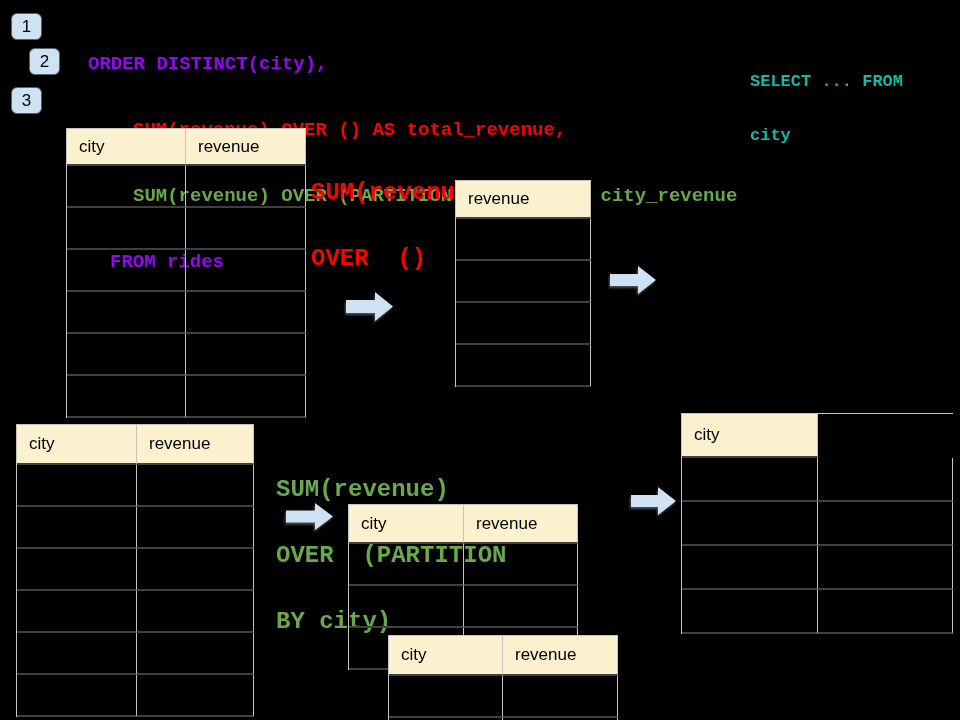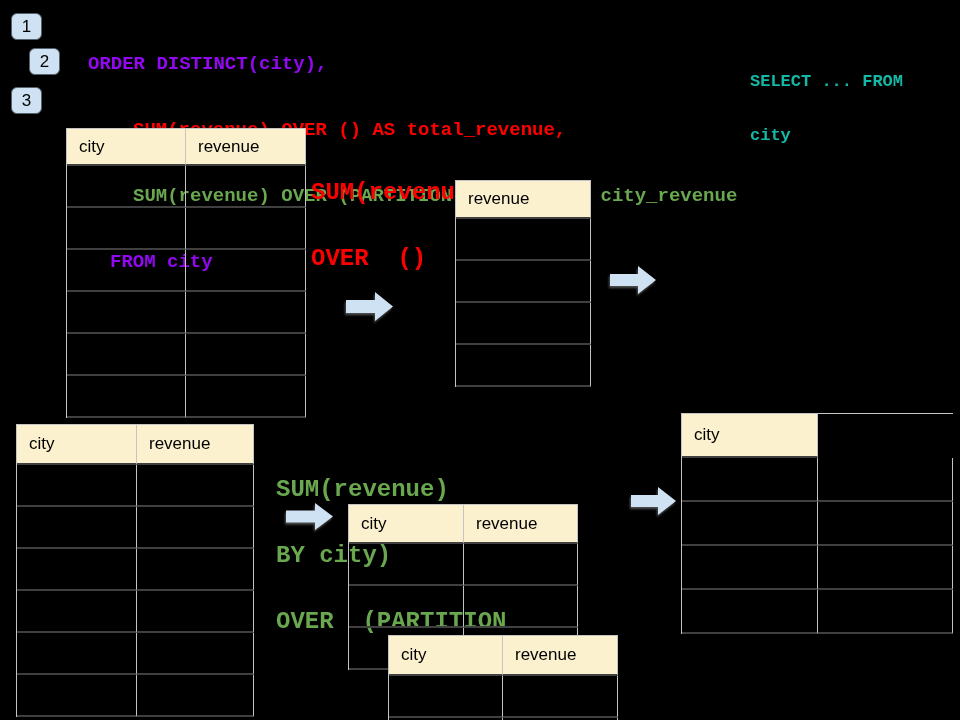--- a/index.html
+++ b/index.html
@@ -124,37 +124,37 @@
     <span>2</span>
   </div>
 <div class="badge" id="badge-3">
     <span>3</span>
   </div>
 
 <div class="codeblock">
   <span class="code-line purple">ORDER DISTINCT(city),</span>
   <span class="code-line red ind4">SUM(revenue) OVER () AS total_revenue,</span>
   <span class="code-line green ind4">SUM(revenue) OVER (PARTITION BY city) as city_revenue</span>
-  <span class="code-line purple ind2">FROM city</span>
+  <span class="code-line purple ind2">FROM rides</span>
 </div>
 
 <div class="corner-snippet">
   <span class="code-line">SELECT ... FROM</span>
   <span class="code-line">city</span>
 </div>
 
 <div class="annotation" id="annotation-total">
   <span class="code-line">SUM(revenue)</span>
   <span class="code-line">OVER  ()</span>
 </div>
 
 <div class="annotation" id="annotation-partition">
   <span class="code-line">SUM(revenue)</span>
+  <span class="code-line">OVER  (PARTITION</span>
   <span class="code-line">BY city)</span>
-  <span class="code-line">OVER  (PARTITION</span>
 </div>
 
 <div class="tbl" id="tbl-source-top">
   <div class="tr">
     <div class="th c1">city</div>
     <div class="th c2">revenue</div>
   </div>
   <div class="tr">
       <div class="td c1"></div>
       <div class="td c2"></div>

